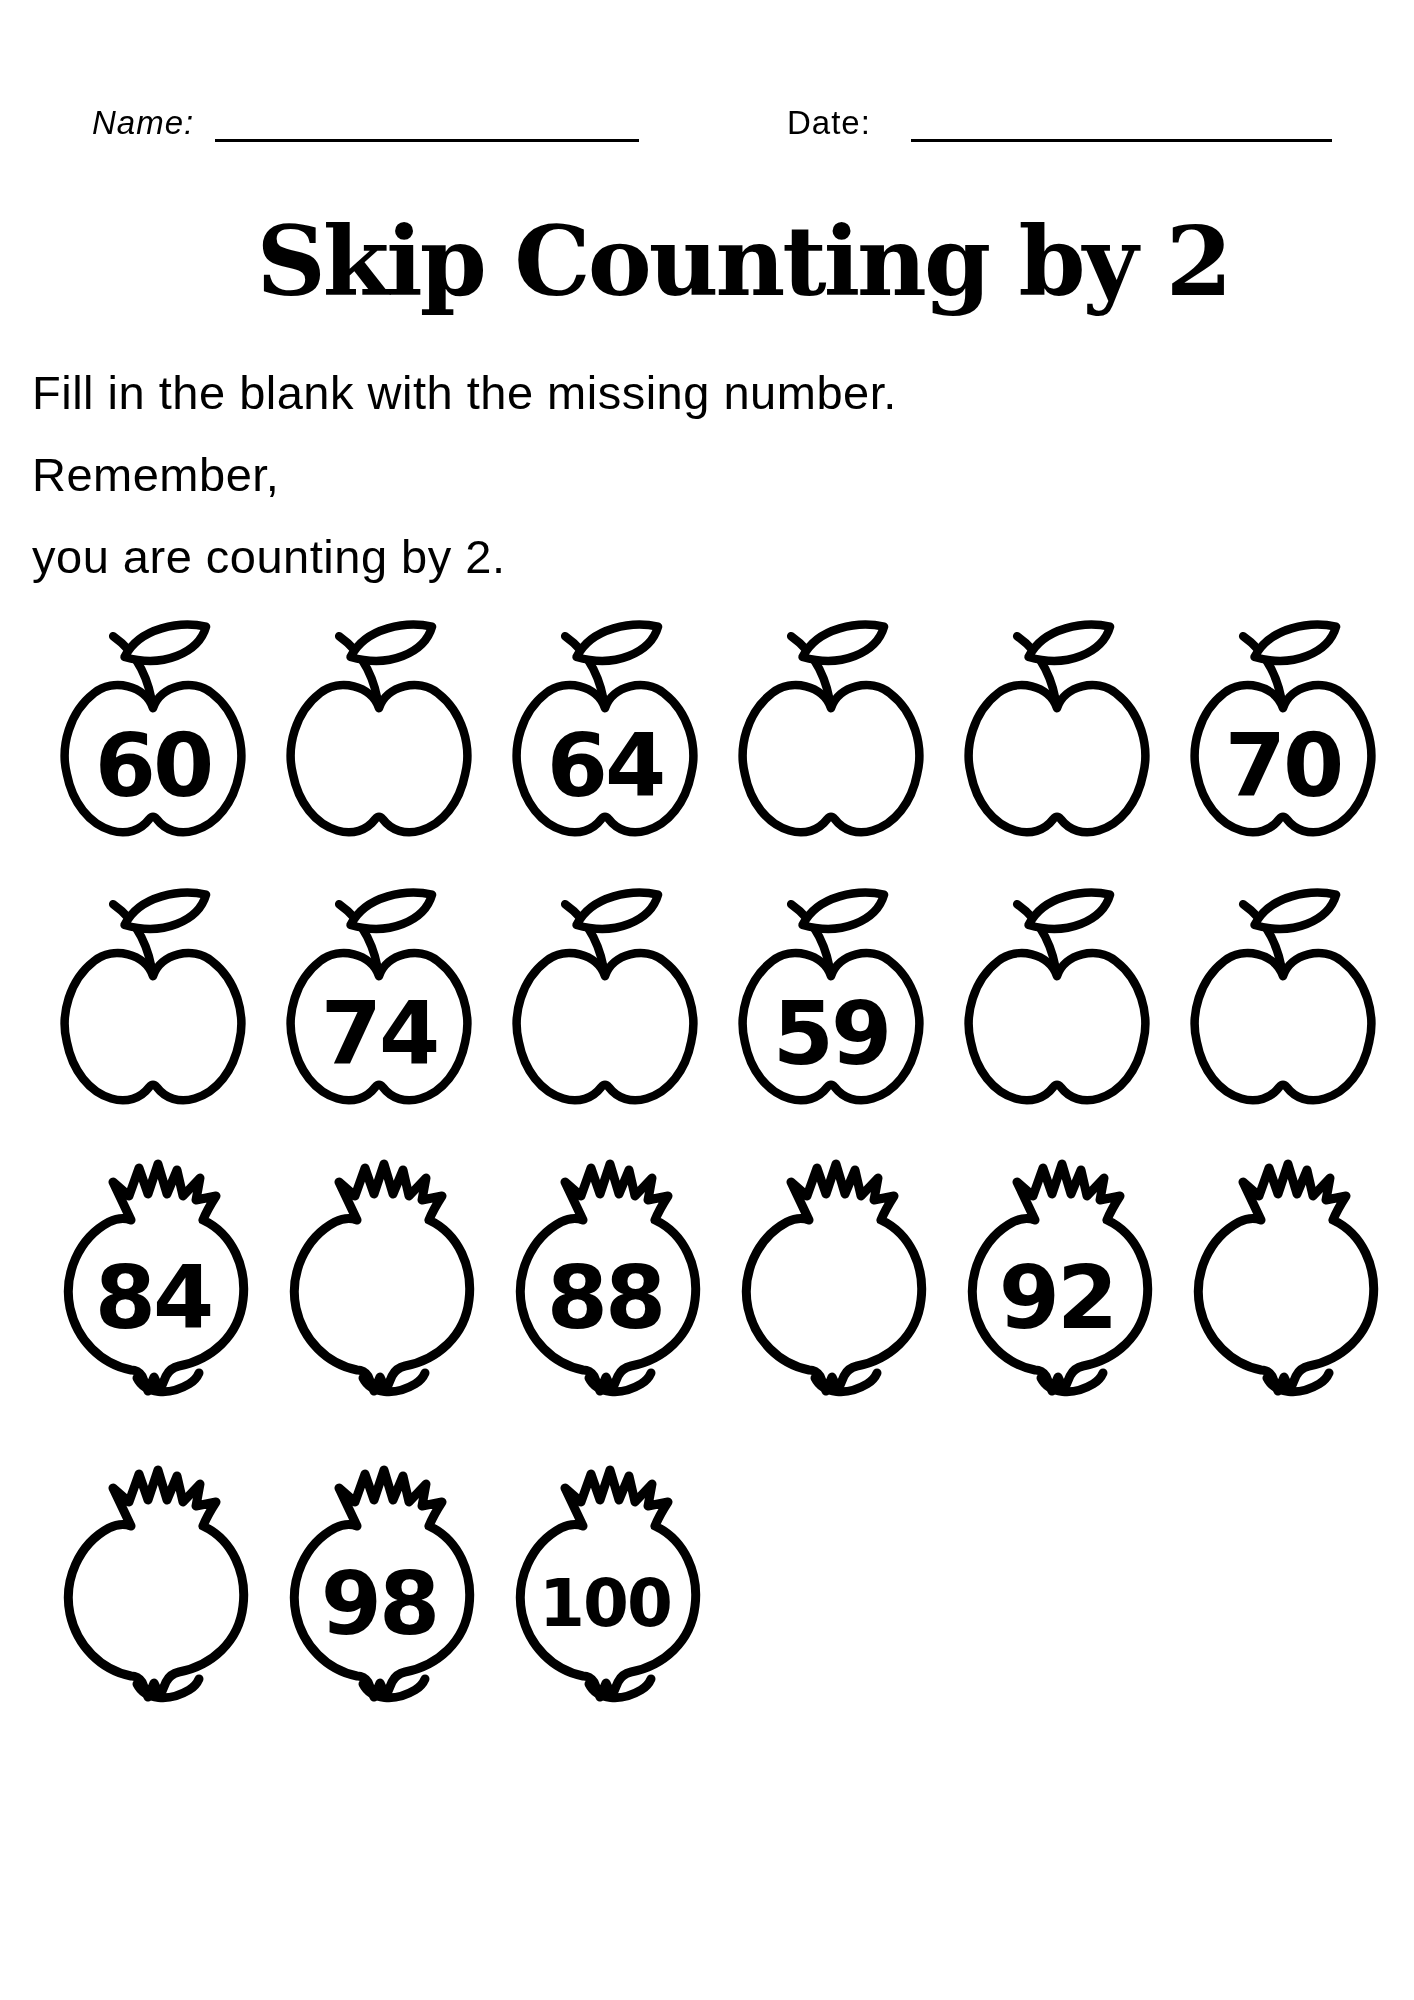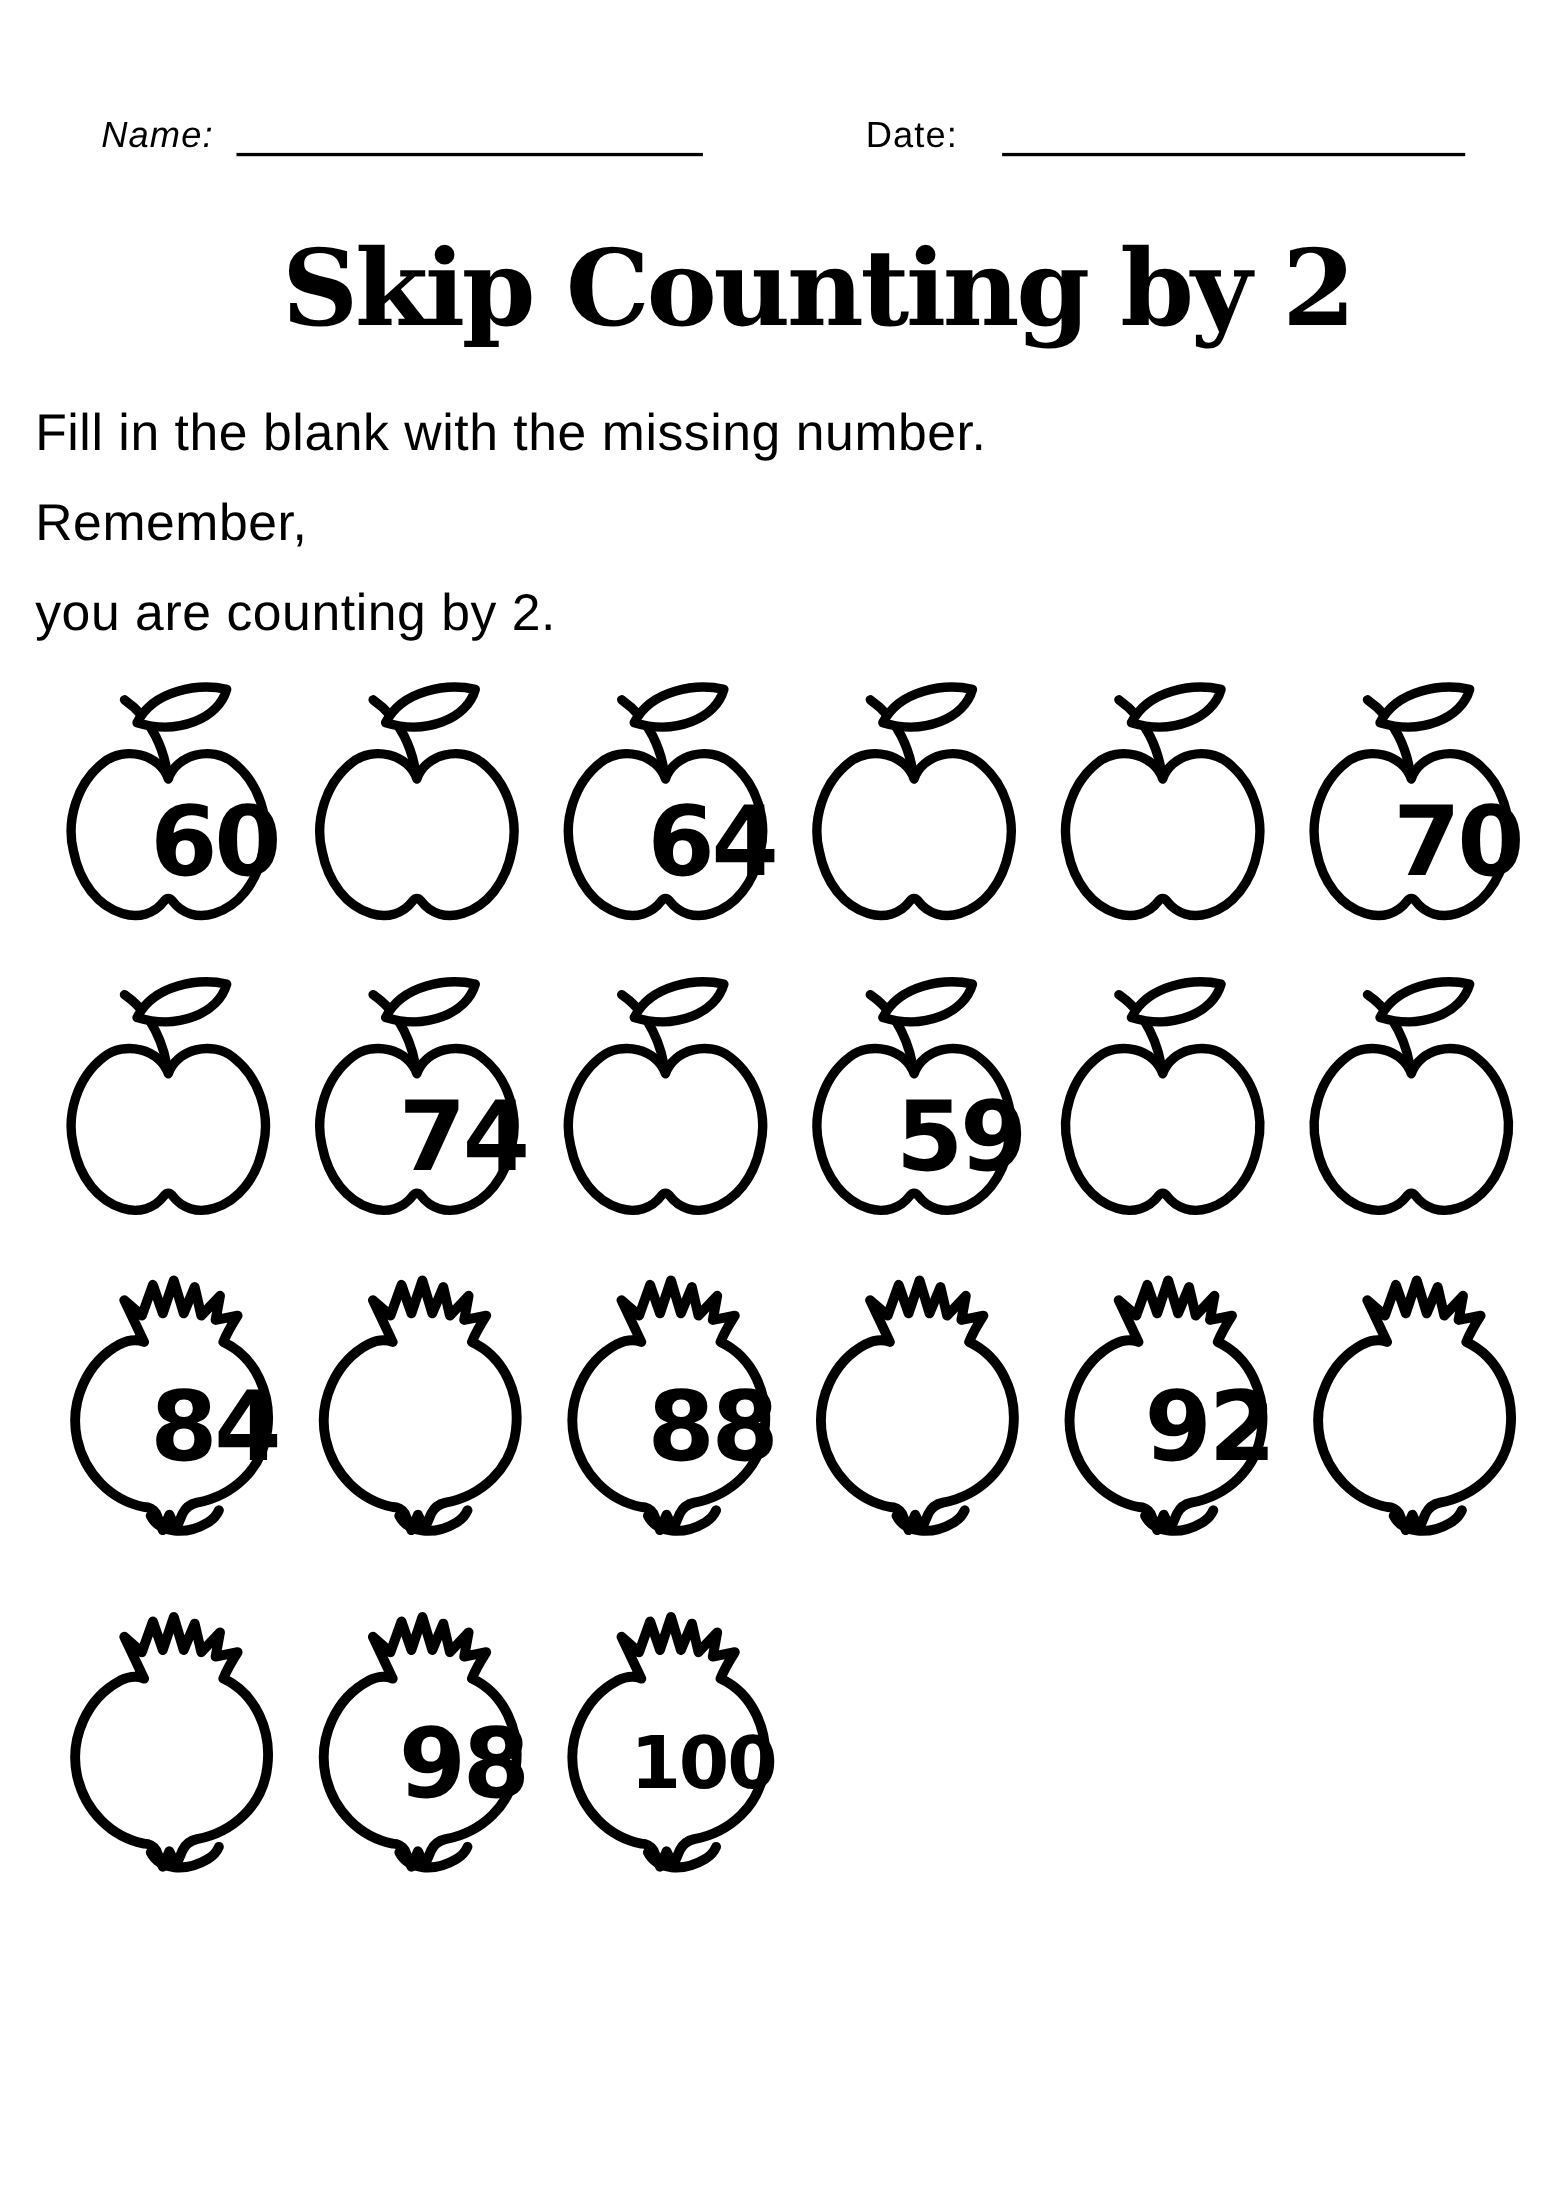--- a/index.html
+++ b/index.html
@@ -60,21 +60,21 @@
   }
   .cell svg{overflow:visible;display:block;margin:0 auto;}
   .apple-cell{height:218px;}
   .pom-cell{height:255px;}
   .c1{left:53px;}.c2{left:279px;}.c3{left:505px;}
   .c4{left:731px;}.c5{left:957px;}.c6{left:1183px;}
   .r1{top:621px;}.r2{top:889px;}.r3{top:1140px;}.r4{top:1446px;}
   .num{
     position:absolute;
     left:0;width:100%;
-    text-align:right;
+    text-align:center;
     font-family:"DejaVu Sans", sans-serif;
     font-weight:700;
     font-size:88px;
     letter-spacing:-3px;
     color:#000;
     transform:translateY(-50%);
     pointer-events:auto;
   }
   .apple-cell .num{top:66%;}
   .pom-cell .num{top:61.5%;}

